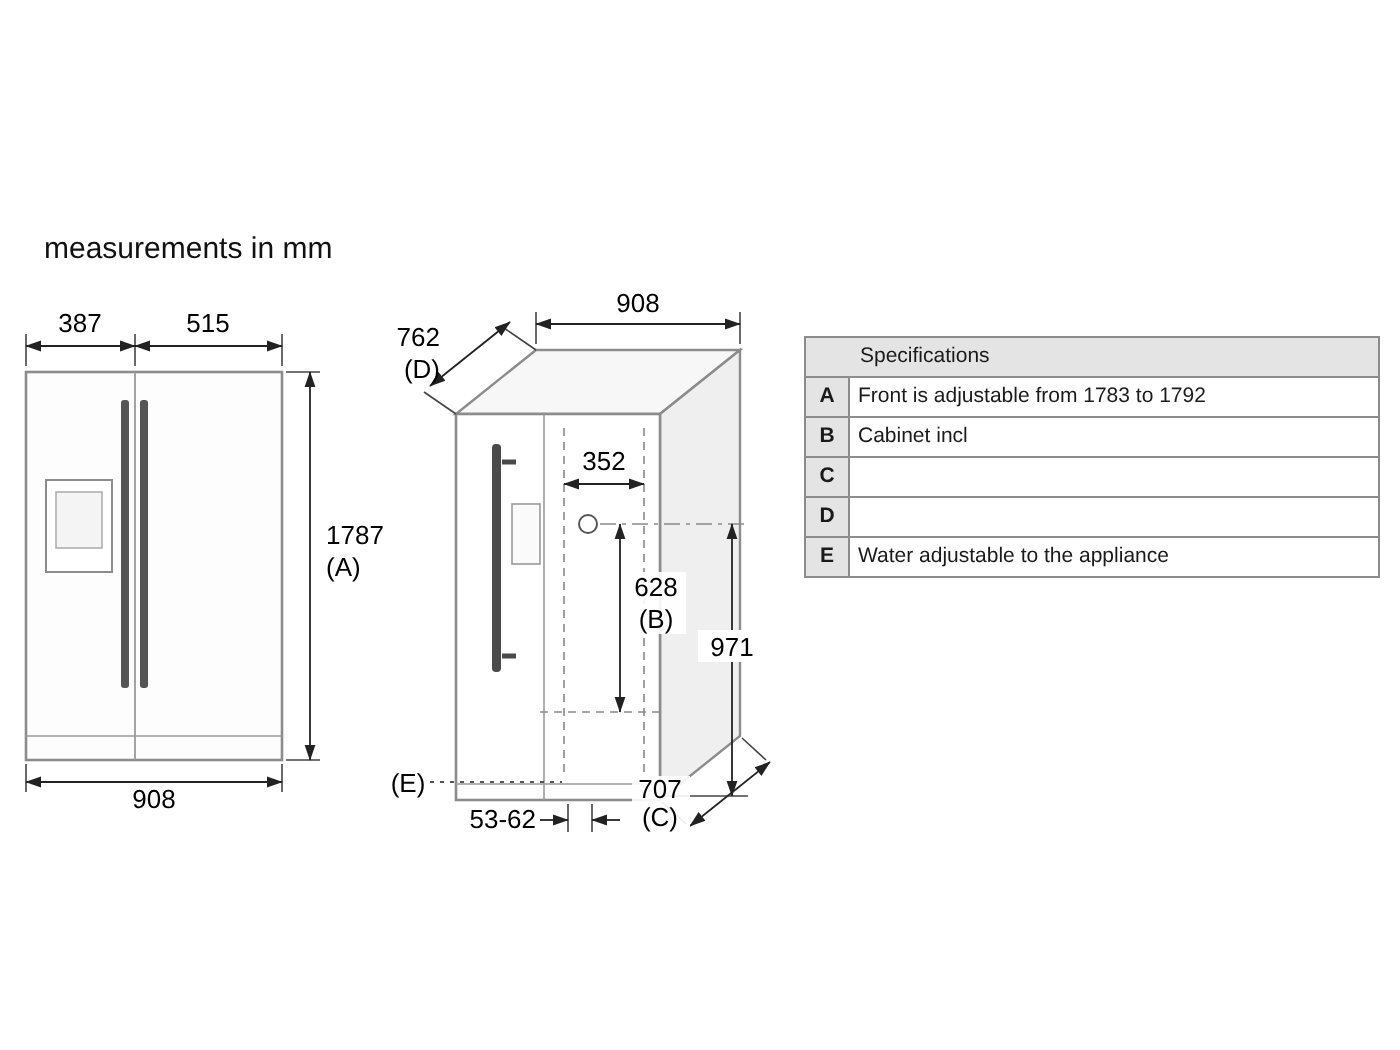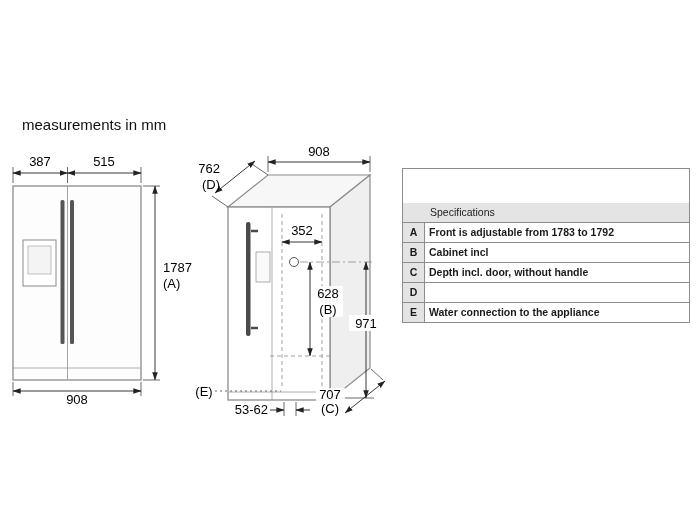--- a/index.html
+++ b/index.html
@@ -14,29 +14,29 @@
   svg text{
     font-family:"Liberation Sans", sans-serif;
     font-size:13px;fill:#000;
   }
   .spec-table{
     position:absolute;left:402px;top:168px;width:286px;
     border:1px solid #8c8c8c;font-size:10.5px;color:#1a1a1a;background:#fff;
   }
   .spec-header{
     background:#e4e4e4;border-bottom:1px solid #8c8c8c;
-    padding:3px 4px 3px 27px;line-height:13px;margin-top:34px;
+    padding:3px 4px 3px 27px;line-height:13px;
   }
   .spec-row{display:flex;border-bottom:1px solid #8c8c8c;}
   .spec-row:last-child{border-bottom:none;}
   .spec-key{
     width:21px;background:#e4e4e4;border-right:1px solid #8c8c8c;
     font-weight:bold;text-align:center;padding:3px 0;line-height:13px;
   }
-  .spec-desc{flex:1;padding:3px 4px;line-height:13px;font-weight:bold;}
+  .spec-desc{flex:1;padding:3px 4px;line-height:13px;}
 </style>
 </head>
 <body>
 
 <div class="canvas">
 
   <div class="title">measurements in mm</div>
 
   <svg class="diagram" width="700" height="525" viewBox="0 0 700 525">
     <defs>
@@ -168,24 +168,23 @@
     <div class="spec-row">
       <div class="spec-key">A</div>
       <div class="spec-desc">Front is adjustable from 1783 to 1792</div>
     </div>
     <div class="spec-row">
       <div class="spec-key">B</div>
       <div class="spec-desc">Cabinet incl</div>
     </div>
     <div class="spec-row">
       <div class="spec-key">C</div>
-      <div class="spec-desc">Depth incl. door, without handle</div>
     </div>
     <div class="spec-row">
       <div class="spec-key">D</div>
     </div>
     <div class="spec-row">
       <div class="spec-key">E</div>
-      <div class="spec-desc">Water connection to the appliance</div>
+      <div class="spec-desc">Water adjustable to the appliance</div>
     </div>
   </div>
 
 </div>
 
 </body></html>

